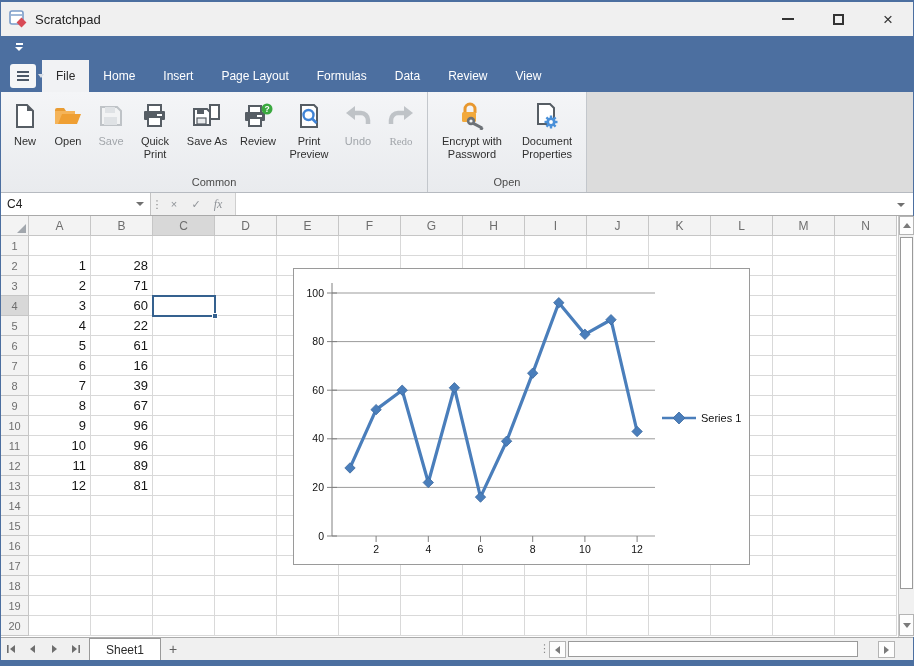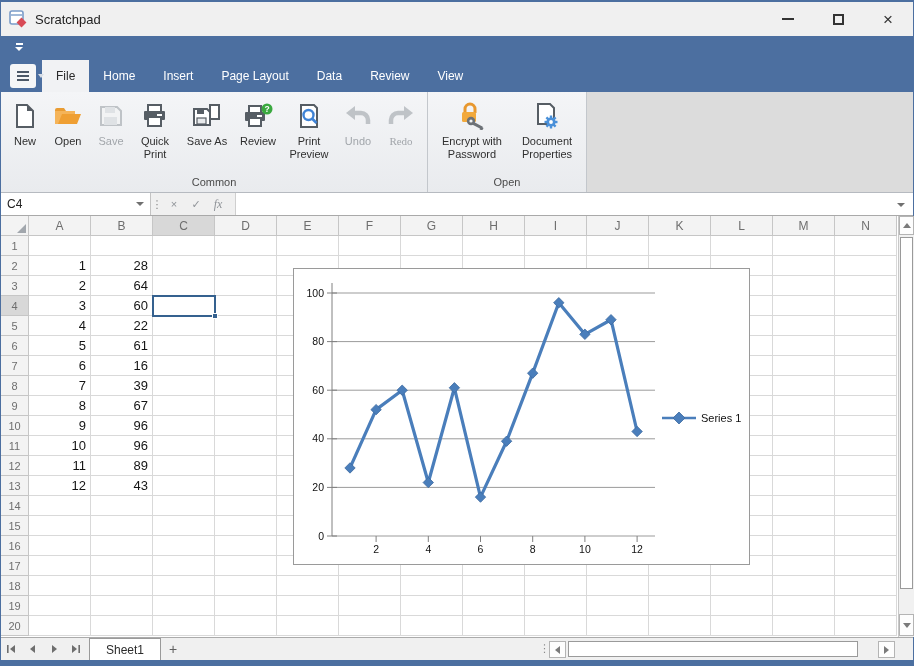--- a/index.html
+++ b/index.html
@@ -156,20 +156,21 @@
           <div></div>
           <div></div>
         </div>
       <div class="mini-tri"></div>
     </div>
     <div id="tabs" style="display:flex; height:32px;">
         <div class="tab active">File</div>
         <div class="tab">Home</div>
         <div class="tab">Insert</div>
         <div class="tab">Page Layout</div>
+        <div class="tab">Formulas</div>
         <div class="tab">Data</div>
         <div class="tab">Review</div>
         <div class="tab">View</div>
       </div>
   </div>
 
   <div class="ribbon" id="ribbon">
       <div class="rgroup">
         <div class="rgroup-buttons">
           <div class="rbtn" style="width: 36px;">
@@ -364,21 +365,21 @@
       <div class="cell" style="left:400px;top:40px;width:62px;height:20px;"></div>
       <div class="cell" style="left:462px;top:40px;width:62px;height:20px;"></div>
       <div class="cell" style="left:524px;top:40px;width:62px;height:20px;"></div>
       <div class="cell" style="left:586px;top:40px;width:62px;height:20px;"></div>
       <div class="cell" style="left:648px;top:40px;width:62px;height:20px;"></div>
       <div class="cell" style="left:710px;top:40px;width:62px;height:20px;"></div>
       <div class="cell" style="left:772px;top:40px;width:62px;height:20px;"></div>
       <div class="cell" style="left:834px;top:40px;width:62px;height:20px;"></div>
       <div class="gh rh" style="left:0;top:60px;width:28px;height:20px;">3</div>
       <div class="cell" style="left:28px;top:60px;width:62px;height:20px;">2</div>
-      <div class="cell" style="left:90px;top:60px;width:62px;height:20px;">64</div>
+      <div class="cell" style="left:90px;top:60px;width:62px;height:20px;">71</div>
       <div class="cell" style="left:152px;top:60px;width:62px;height:20px;"></div>
       <div class="cell" style="left:214px;top:60px;width:62px;height:20px;"></div>
       <div class="cell" style="left:276px;top:60px;width:62px;height:20px;"></div>
       <div class="cell" style="left:338px;top:60px;width:62px;height:20px;"></div>
       <div class="cell" style="left:400px;top:60px;width:62px;height:20px;"></div>
       <div class="cell" style="left:462px;top:60px;width:62px;height:20px;"></div>
       <div class="cell" style="left:524px;top:60px;width:62px;height:20px;"></div>
       <div class="cell" style="left:586px;top:60px;width:62px;height:20px;"></div>
       <div class="cell" style="left:648px;top:60px;width:62px;height:20px;"></div>
       <div class="cell" style="left:710px;top:60px;width:62px;height:20px;"></div>
@@ -514,21 +515,21 @@
       <div class="cell" style="left:400px;top:240px;width:62px;height:20px;"></div>
       <div class="cell" style="left:462px;top:240px;width:62px;height:20px;"></div>
       <div class="cell" style="left:524px;top:240px;width:62px;height:20px;"></div>
       <div class="cell" style="left:586px;top:240px;width:62px;height:20px;"></div>
       <div class="cell" style="left:648px;top:240px;width:62px;height:20px;"></div>
       <div class="cell" style="left:710px;top:240px;width:62px;height:20px;"></div>
       <div class="cell" style="left:772px;top:240px;width:62px;height:20px;"></div>
       <div class="cell" style="left:834px;top:240px;width:62px;height:20px;"></div>
       <div class="gh rh" style="left:0;top:260px;width:28px;height:20px;">13</div>
       <div class="cell" style="left:28px;top:260px;width:62px;height:20px;">12</div>
-      <div class="cell" style="left:90px;top:260px;width:62px;height:20px;">43</div>
+      <div class="cell" style="left:90px;top:260px;width:62px;height:20px;">81</div>
       <div class="cell" style="left:152px;top:260px;width:62px;height:20px;"></div>
       <div class="cell" style="left:214px;top:260px;width:62px;height:20px;"></div>
       <div class="cell" style="left:276px;top:260px;width:62px;height:20px;"></div>
       <div class="cell" style="left:338px;top:260px;width:62px;height:20px;"></div>
       <div class="cell" style="left:400px;top:260px;width:62px;height:20px;"></div>
       <div class="cell" style="left:462px;top:260px;width:62px;height:20px;"></div>
       <div class="cell" style="left:524px;top:260px;width:62px;height:20px;"></div>
       <div class="cell" style="left:586px;top:260px;width:62px;height:20px;"></div>
       <div class="cell" style="left:648px;top:260px;width:62px;height:20px;"></div>
       <div class="cell" style="left:710px;top:260px;width:62px;height:20px;"></div>

